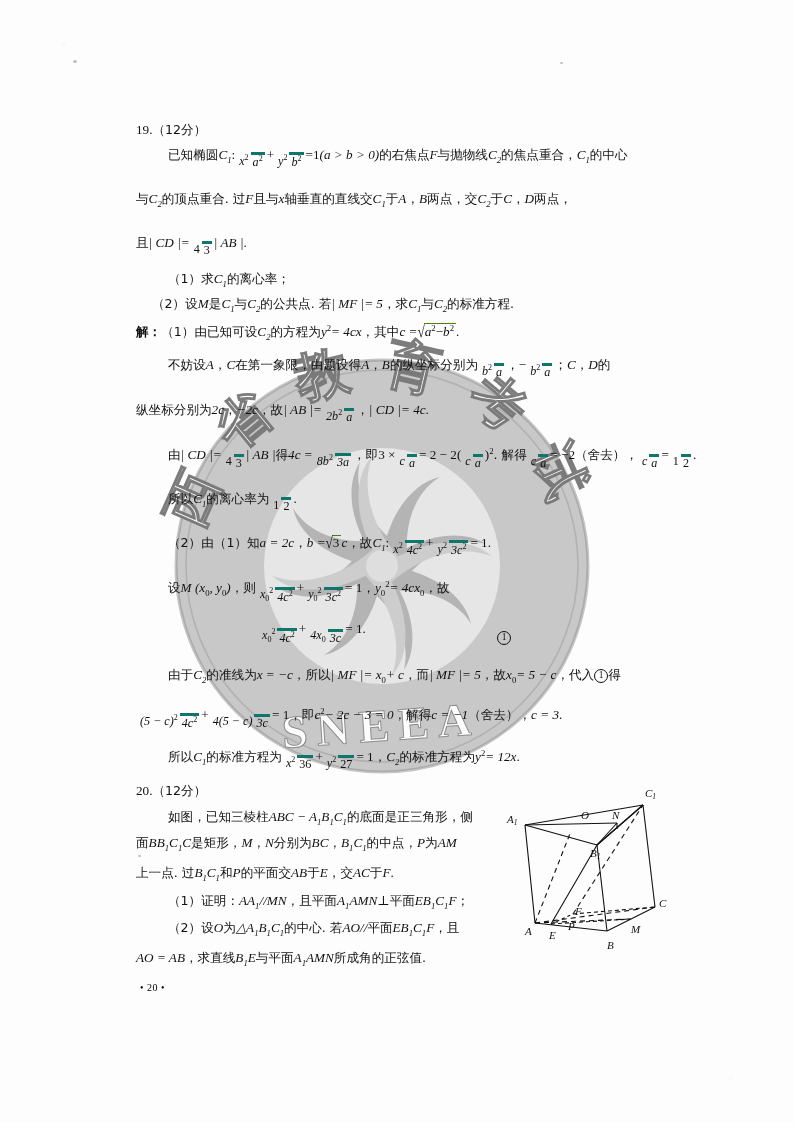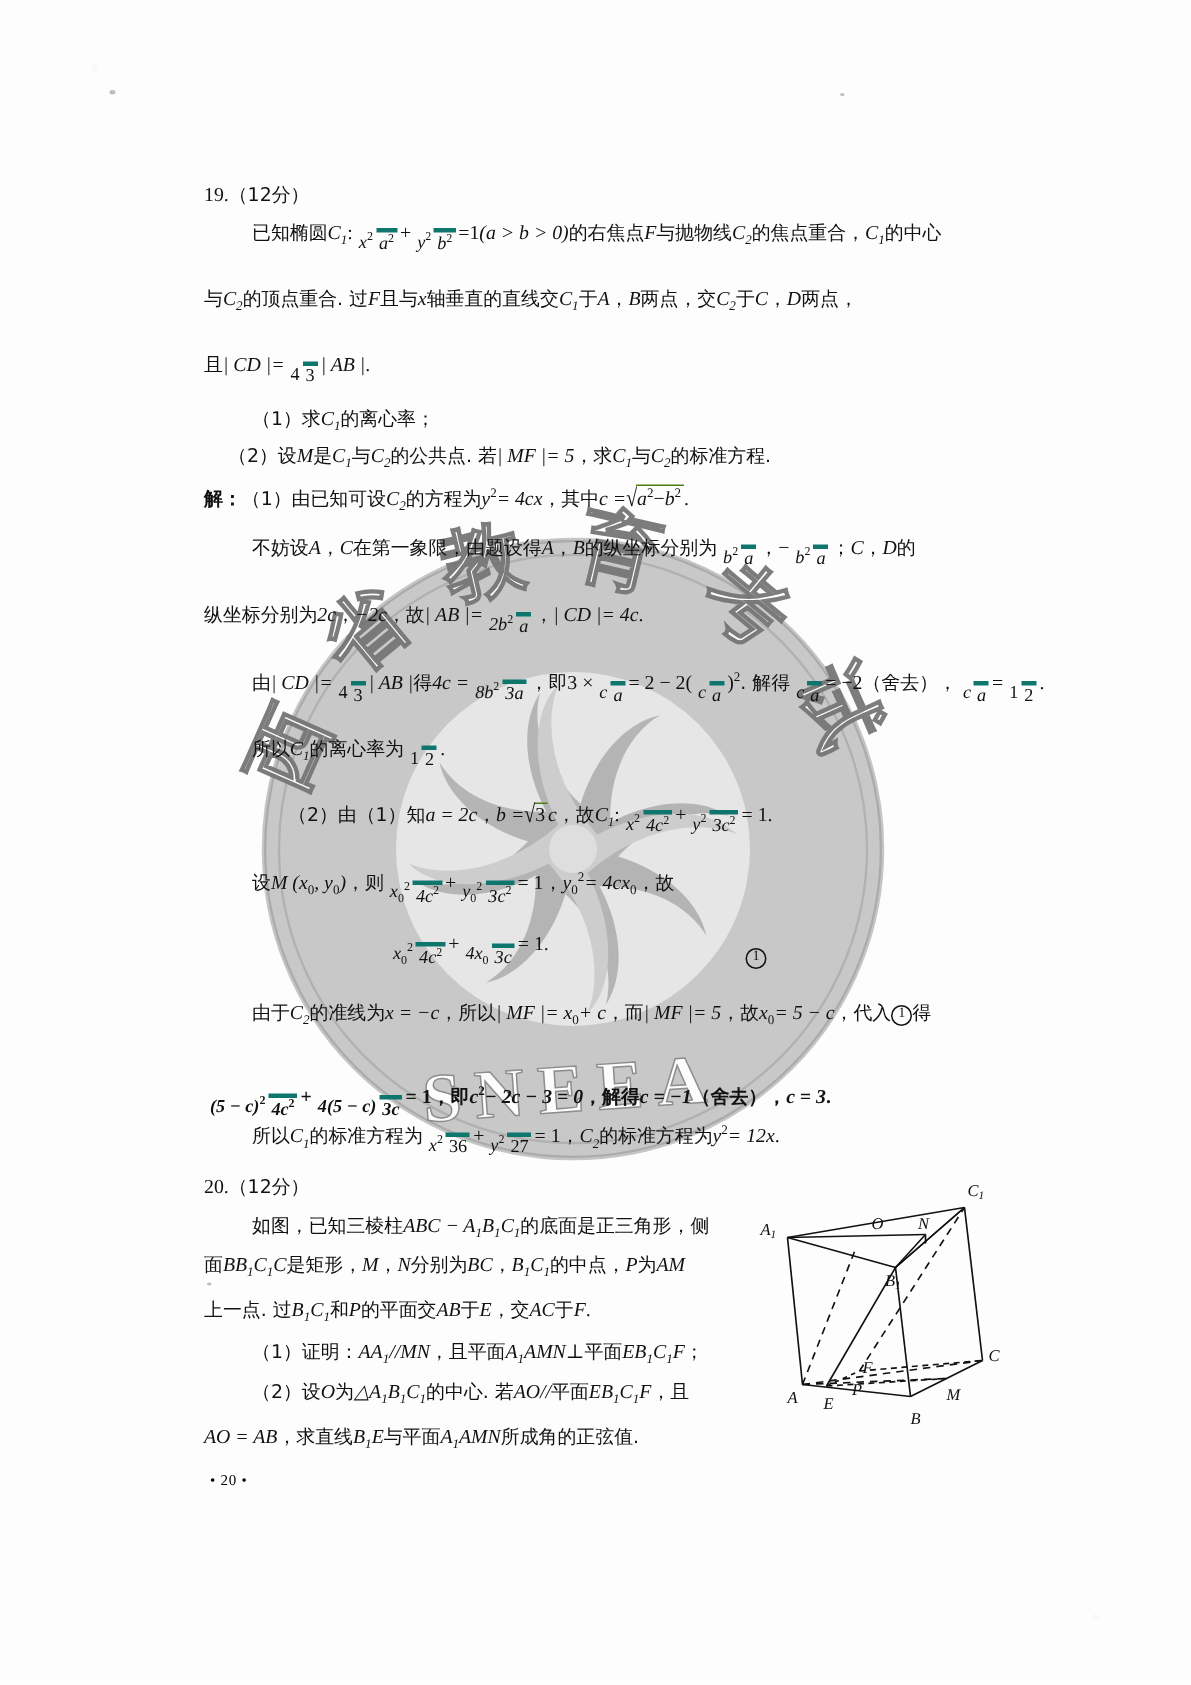--- a/index.html
+++ b/index.html
@@ -238,21 +238,21 @@
         </span><span>.</span>
     </div>
 
     <div class="blk ln" style="left:168px;top:492px;">
       <span class="cn">所以</span><span class="it">C</span><sub class="it">1</sub><span class="cn">的离心率为</span><span class="fr">
           <span class="nu">1</span>
           <span class="de">2</span>
         </span><span>.</span>
     </div>
 
-    <div class="blk ln" style="left:168px;top:535px;margin-left:24px;">
+    <div class="blk ln" style="left:168px;top:535px;">
       <span class="cn">（2）由（1）知</span><span class="it">a = 2c</span><span class="cn">，</span><span class="it">b =</span><span class="radsym">√</span><span class="sqrt">3</span><span class="it">c</span><span class="cn">，故</span><span class="it">C</span><sub class="it">1</sub><span>:</span><span class="fr">
           <span class="nu"><span class="it">x</span><sup>2</sup></span>
           <span class="de"><span class="it">4c</span><sup>2</sup></span>
         </span><span>+</span><span class="fr">
           <span class="nu"><span class="it">y</span><sup>2</sup></span>
           <span class="de"><span class="it">3c</span><sup>2</sup></span>
         </span><span>= 1</span><span>.</span>
     </div>
 
     <div class="blk ln" style="left:168px;top:580px;">
@@ -275,21 +275,21 @@
         </span><span>= 1</span><span>.</span>
     </div>
     <div class="blk ln" style="left:497px;top:630px;">
       <span class="circnum">1</span>
     </div>
 
     <div class="blk ln" style="left:168px;top:668px;">
       <span class="cn">由于</span><span class="it">C</span><sub class="it">2</sub><span class="cn">的准线为</span><span class="it">x = −c</span><span class="cn">，所以</span><span class="it">| MF |= x</span><sub>0</sub><span class="it">+ c</span><span class="cn">，而</span><span class="it">| MF |= 5</span><span class="cn">，故</span><span class="it">x</span><sub>0</sub><span class="it">= 5 − c</span><span class="cn">，代入</span><span class="circnum">1</span><span class="cn">得</span>
     </div>
 
-    <div class="blk ln" style="left:136px;top:723px;font-weight:bold;">
+    <div class="blk ln" style="left:136px;top:707px;">
       <span class="fr">
           <span class="nu"><span class="it">(5 − c)</span><sup>2</sup></span>
           <span class="de"><span class="it">4c</span><sup>2</sup></span>
         </span><span>+</span><span class="fr">
           <span class="nu it">4(5 − c)</span>
           <span class="de it">3c</span>
         </span><span>= 1</span><span class="cn">，即</span><span class="it">c</span><sup>2</sup><span class="it">− 2c − 3 = 0</span><span class="cn">，解得</span><span class="it">c = −1</span><span class="cn">（舍去），</span><span class="it">c = 3</span><span>.</span>
     </div>
 
     <div class="blk ln" style="left:168px;top:749px;">

